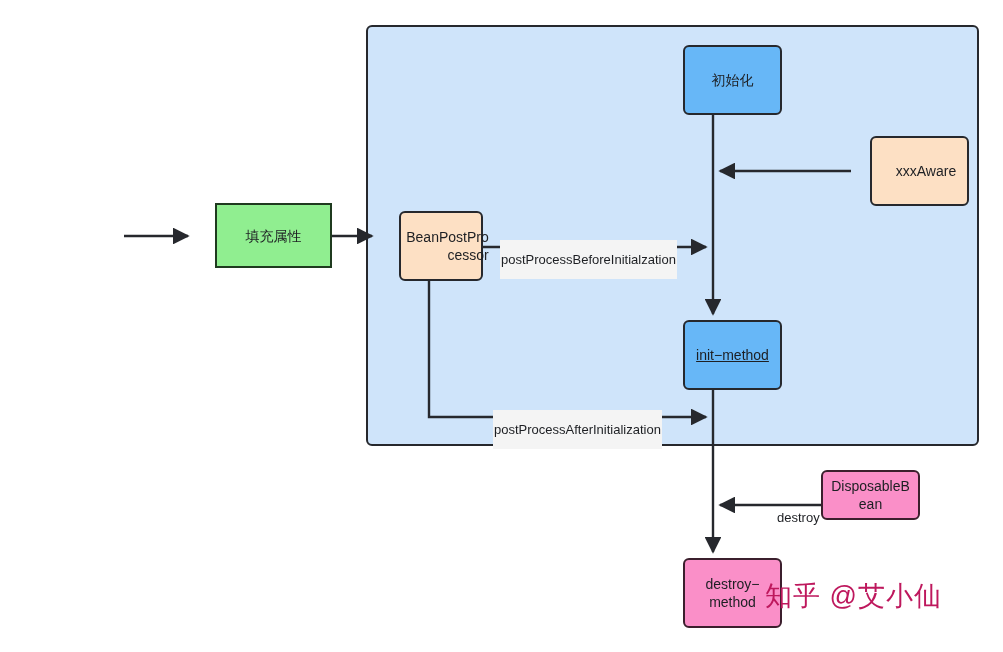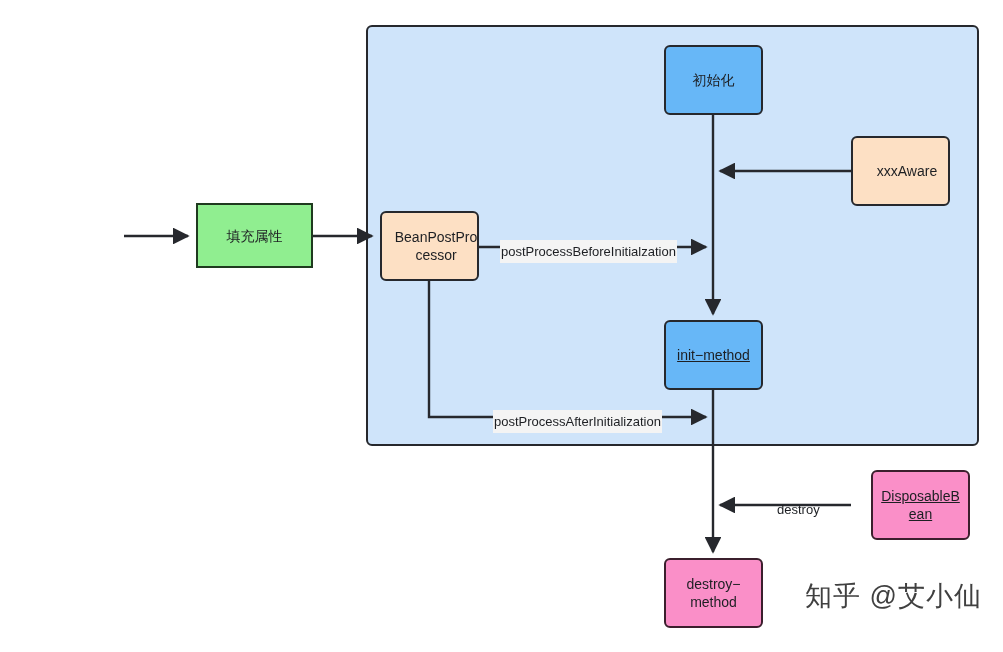--- a/index.html
+++ b/index.html
@@ -42,20 +42,21 @@
     display: flex;
     align-items: center;
     justify-content: center;
     text-align: center;
     border: 2px solid #26282d;
     color: #1d1f23;
     font-size: 14px;
     line-height: 18px;
     padding: 2px 6px;
     white-space: pre-line;
+    margin-left: 19px;
   }
   .node.green {
     background: #90ee90;
     border-color: #1f3a1f;
     border-radius: 0;
   }
   .node.blue {
     background: #67b7f7;
     border-color: #26282d;
     border-radius: 6px;
@@ -74,31 +75,30 @@
   .node.cjk {
     font-size: 14px;
   }
   .edge-label {
     position: absolute;
     background: #f4f4f4;
     color: #1d1f23;
     font-size: 13px;
     line-height: 15px;
     white-space: nowrap;
-    padding: 4px 1px;
+    padding: 12px 1px;
     text-align: center;
   }
   .watermark {
     position: absolute;
-    color: #404040;
+    color: #be185d;
     font-size: 27px;
     letter-spacing: 1px;
     white-space: nowrap;
     user-select: none;
-    margin-left: 40px;
   }
 </style>
 </head>
 <body>
 
 <div id="canvas">
 
   <div class="panel"></div>
 
   <svg id="wires" viewBox="0 0 1003 652">
@@ -121,30 +121,30 @@
     <path d="M 851 171 L 720 171" stroke="#26282d" stroke-width="2.4" fill="none" marker-end="url(#arrow)"></path>
 
     <path d="M 713 390 L 713 552" stroke="#26282d" stroke-width="2.4" fill="none" marker-end="url(#arrow)"></path>
 
     <path d="M 851 505 L 720 505" stroke="#26282d" stroke-width="2.4" fill="none" marker-end="url(#arrow)"></path>
   </svg>
 
 
   <div class="node green cjk" style="left:196px; top:203px; width:117px; height:65px;">填充属性</div>
 
-  <div class="node peach" style="left:380px; top:211px; width:99px; height:70px;">BeanPostPro
+  <div class="node peach" style="left:380px; top:211px; width:84px; height:70px;text-align:right;">BeanPostPro
 cessor</div>
 
   <div class="node blue cjk" style="left:664px; top:45px; width:99px; height:70px;">初始化</div>
 
   <div class="node peach" style="left:851px; top:136px; width:99px; height:70px;">xxxAware</div>
 
   <div class="node blue" style="left:664px; top:320px; width:99px; height:70px;text-decoration:underline;">init−method</div>
 
-  <div class="node pink" style="left:871px; top:470px; width:99px; height:70px;text-decoration:underline;">DisposableB
+  <div class="node pink" style="left:802px; top:470px; width:99px; height:50px;">DisposableB
 ean</div>
 
   <div class="node pink" style="left:664px; top:558px; width:99px; height:70px;">destroy−
 method</div>
 
   <div class="edge-label" style="left:500px; top:240px;">postProcessBeforeInitialzation</div>
 
   <div class="edge-label" style="left:493px; top:410px;">postProcessAfterInitialization</div>
 
   <div class="edge-label" style="left:776px; top:498px; background:transparent;">destroy</div>

